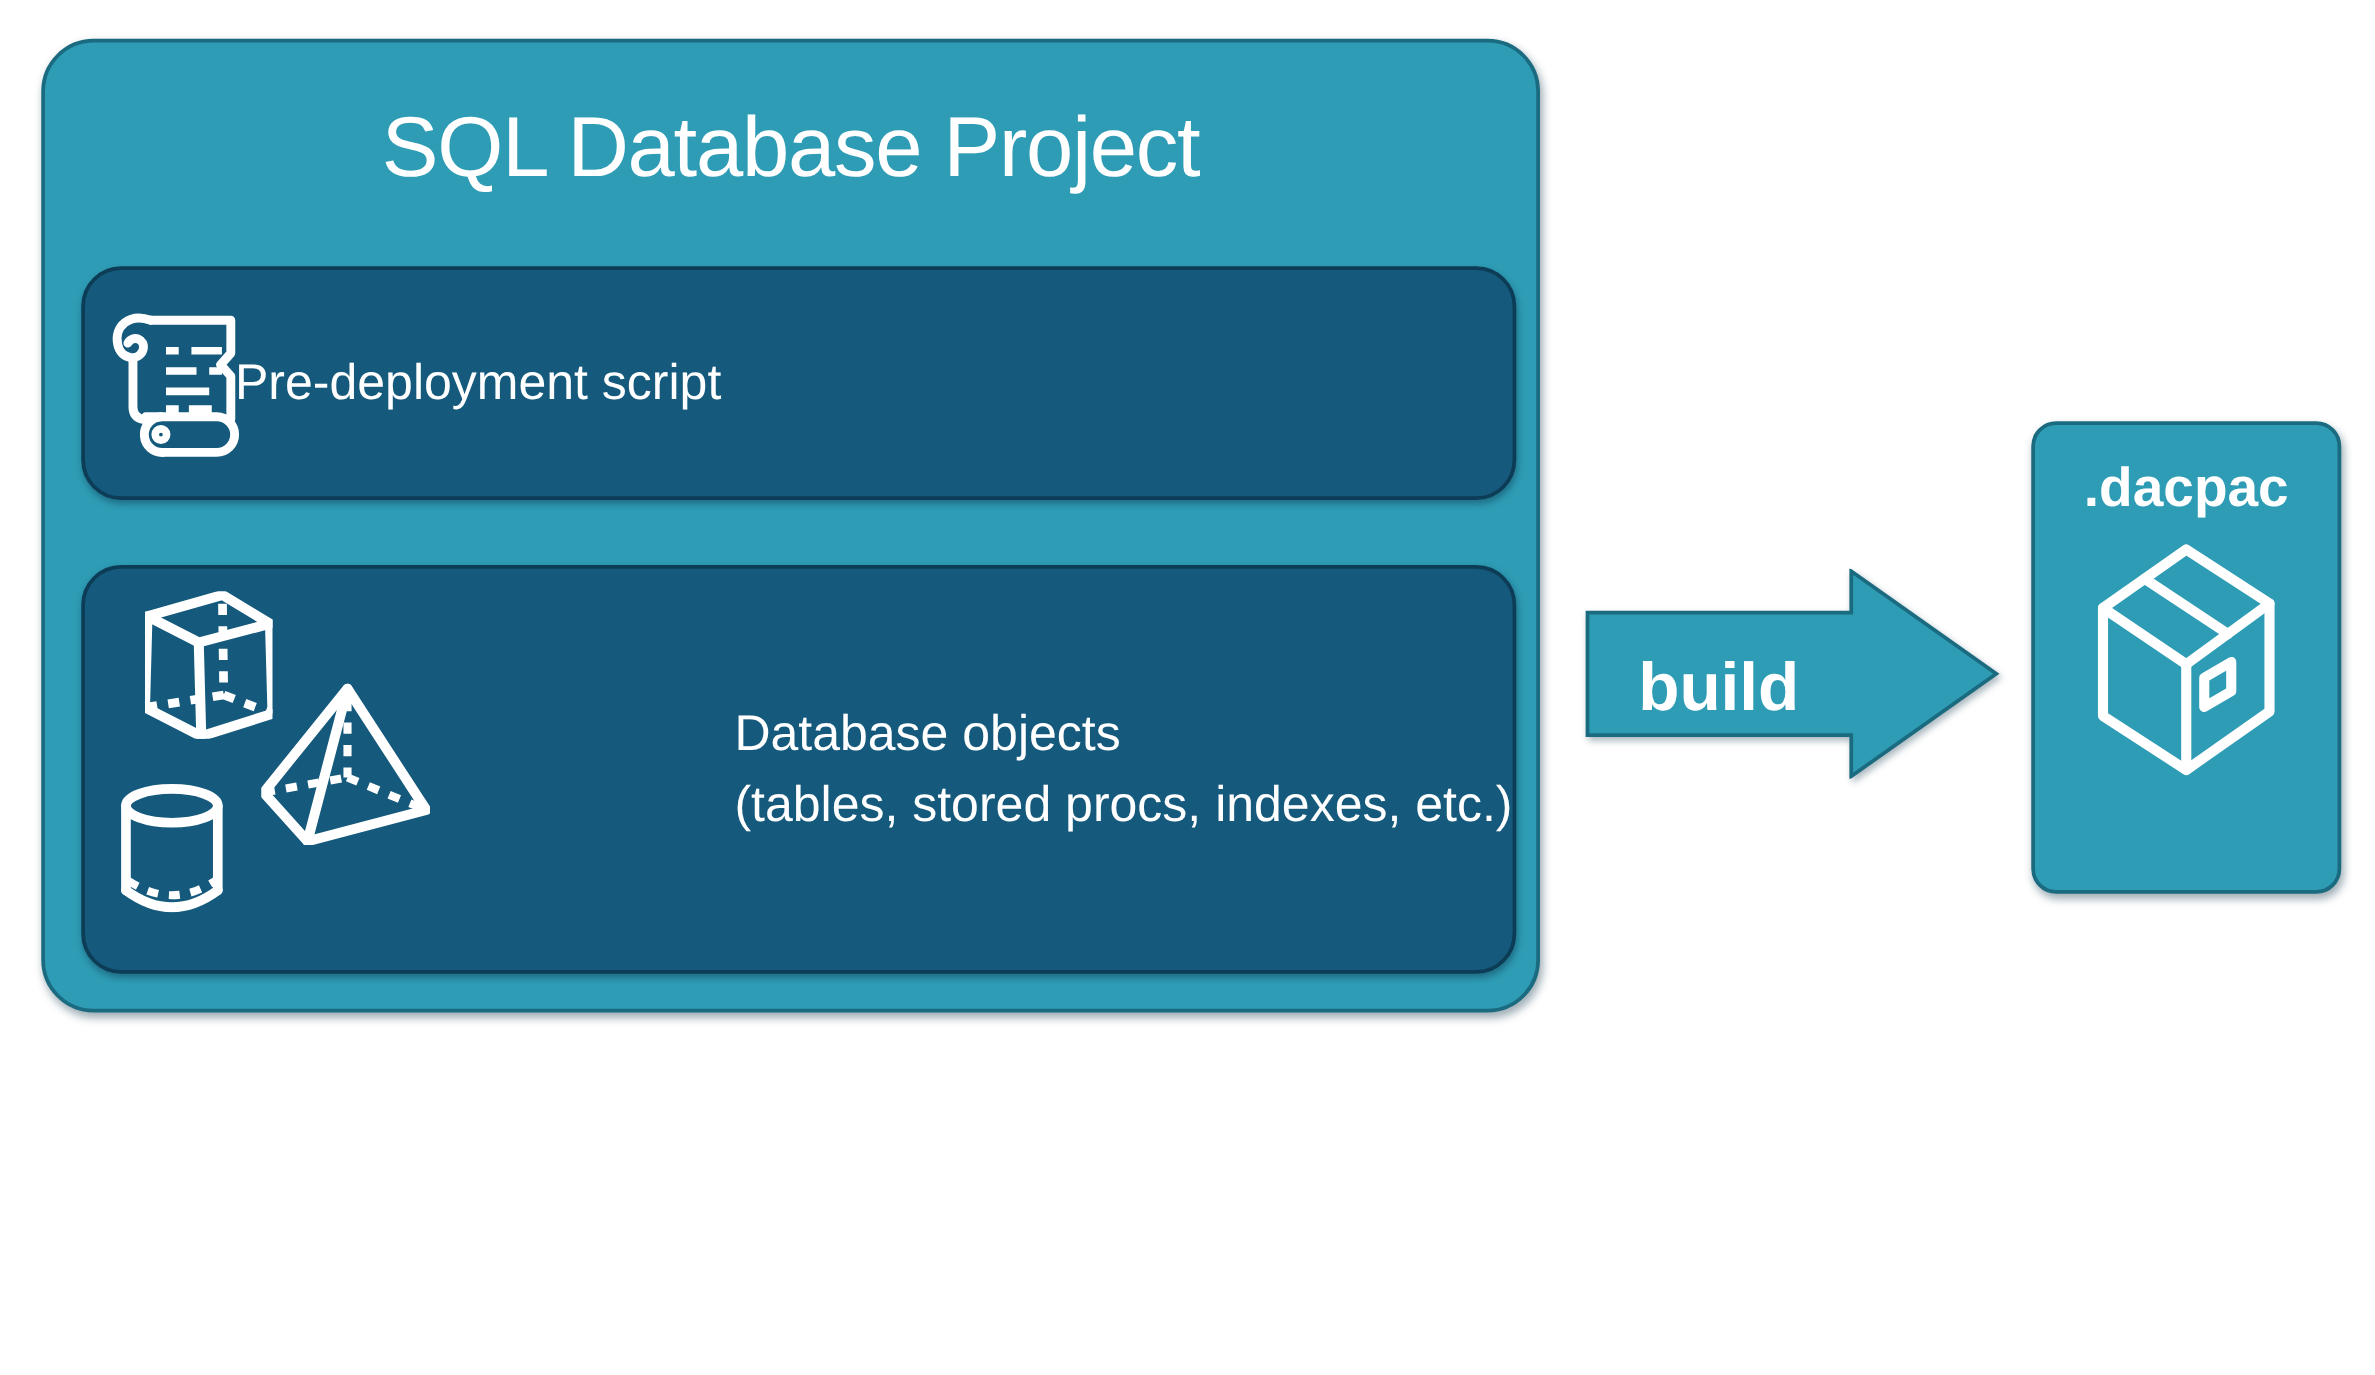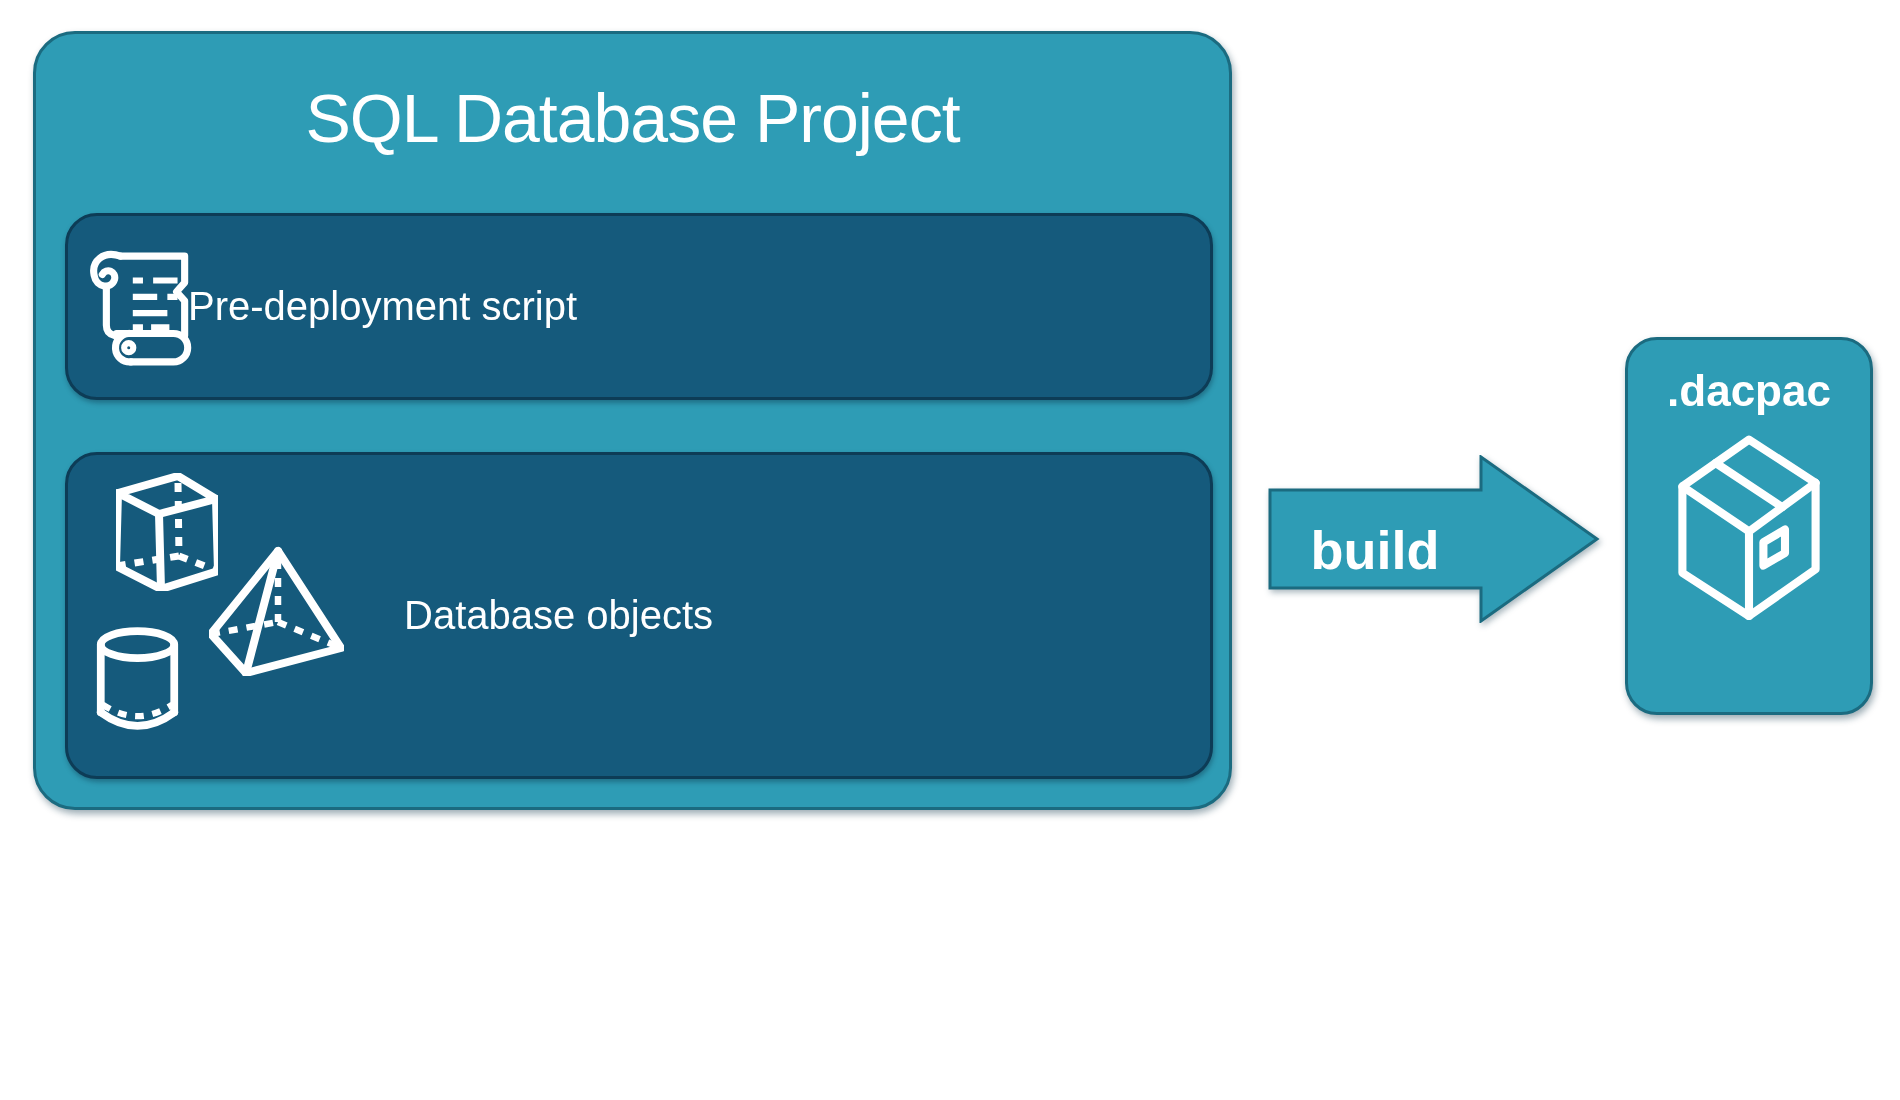--- a/index.html
+++ b/index.html
@@ -19,21 +19,21 @@
     line-height:84px;letter-spacing:-1px;
   }
   
   .panel{
     position:absolute;left:29px;width:1148px;
     background:#155A7C;border:3px solid #0D3C56;border-radius:32px;
     box-sizing:border-box;display:flex;align-items:center;
     box-shadow:1px 3px 5px rgba(5,30,50,.35);
   }
   .panel-pre{top:179px;height:187px;}
-  .panel-objects{top:418px;height:327px;}
+  .panel-objects{top:418px;height:327px;justify-content:flex-end;}
   .panel-post{top:799px;height:184px;}
   .panel-label{
     color:#ffffff;font-size:40px;font-weight:400;line-height:1.42;
   }
   .panel-pre .panel-label,.panel-post .panel-label{margin-left:120px;}
   .panel-objects .panel-label{margin-left:336px;}
   .scroll-wrap{position:absolute;left:16px;top:50%;transform:translateY(-50%);width:122px;height:124px;}
   .obj-icon{position:absolute;}
   .obj-cube{left:48px;top:18px;width:102px;height:118px;}
   .obj-pyramid{left:141px;top:91px;width:135px;height:130px;}
@@ -44,21 +44,21 @@
     filter:drop-shadow(2px 3px 3px rgba(10,50,70,.35));
   }
   .build-label{
     position:absolute;left:1268px;top:489px;width:214px;height:122px;
     display:flex;align-items:center;justify-content:center;
     color:#ffffff;font-size:54px;font-weight:700;
   }
   
   .dacpac-box{
     position:absolute;left:1625px;top:337px;width:248px;height:378px;
-    background:#2E9CB5;border:3px solid #1B6B80;border-radius:32px;
+    background:#2E9CB5;border:3px solid #1B6B80;border-radius:20px;
     box-sizing:border-box;display:flex;flex-direction:column;align-items:center;
     box-shadow:2px 4px 7px rgba(10,50,70,.40);
   }
   .dacpac-label{margin-top:26px;color:#ffffff;font-size:44px;font-weight:700;}
   .package-wrap{margin-top:10px;width:180px;height:200px;}
   svg{display:block;width:100%;height:100%;}
 </style>
 </head>
 <body>
 
@@ -122,20 +122,21 @@
             <path d="M7,18 V88 M83,18 V88"></path>
             <path d="M7,88 q38,28 76,0"></path>
           </g>
           <g fill="none" stroke="#ffffff" stroke-width="6.5" stroke-dasharray="9 9" stroke-linecap="butt">
             <path d="M9,80 q36,24 72,0"></path>
           </g>
         </svg>
       </div>
       <div class="panel-label">
         <div>Database objects</div>
+        <div>(tables, stored procs, indexes, etc.)</div>
       </div>
     </div>
 
   </div>
 
   <svg class="build-arrow-svg" viewBox="0 0 332 168">
     <polygon points="2,35 213,35 213,2 329,84 213,166 213,133 2,133" fill="#2E9CB5" stroke="#1B6B80" stroke-width="3" stroke-linejoin="miter"></polygon>
   </svg>
   <div class="build-label">build</div>
 

